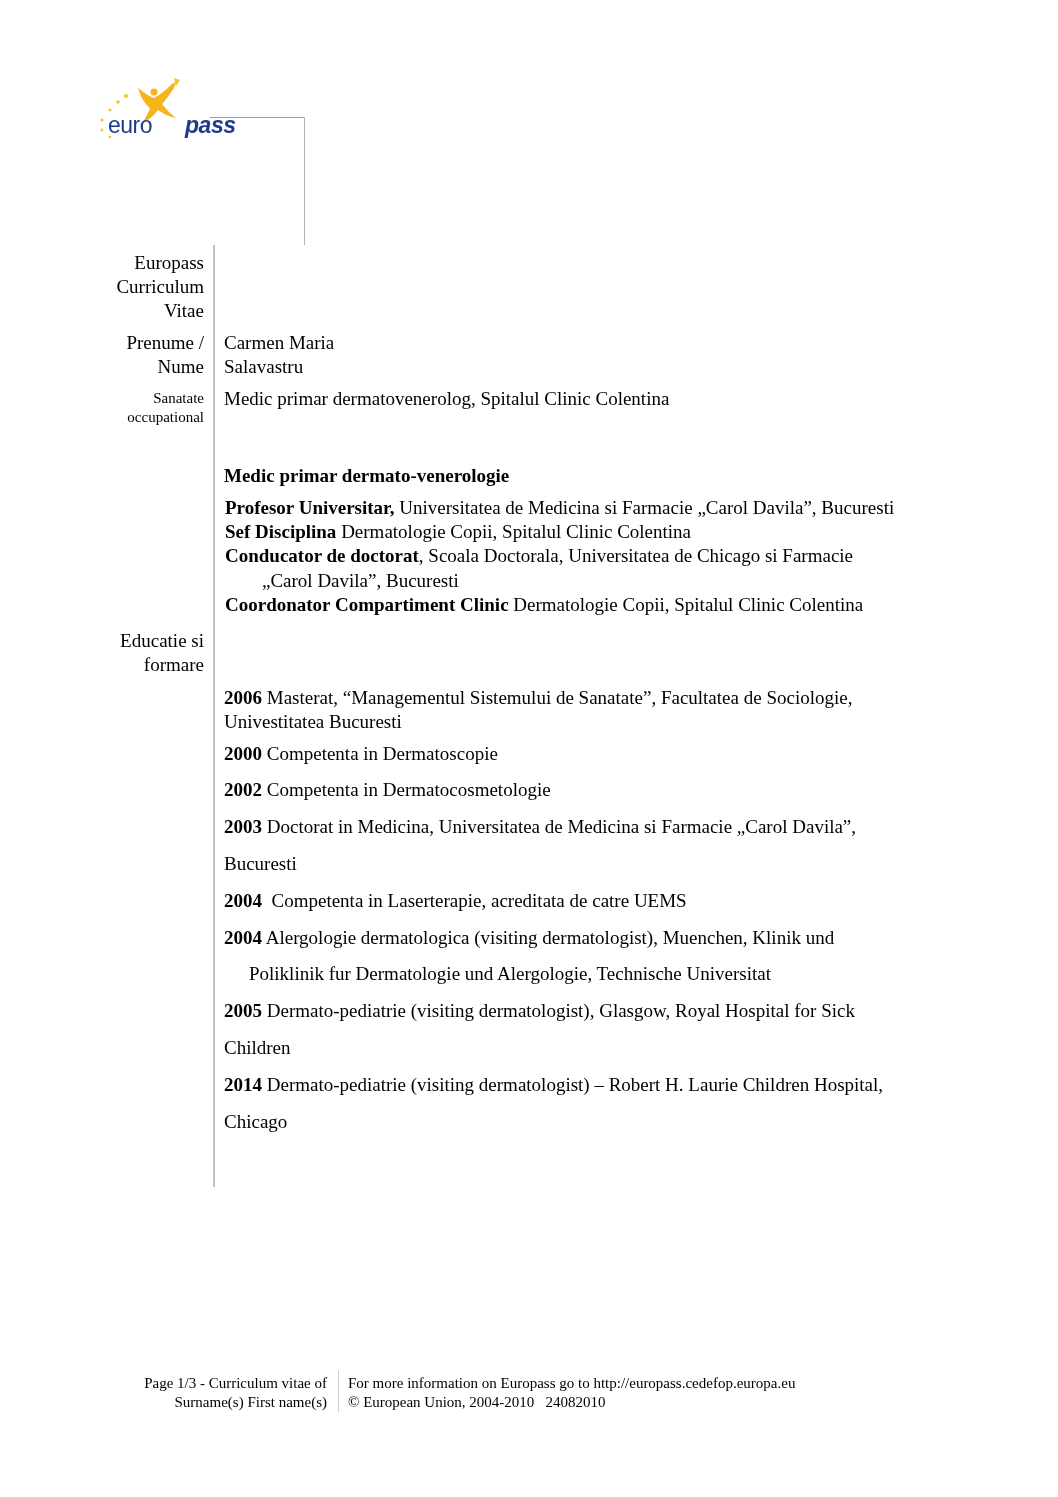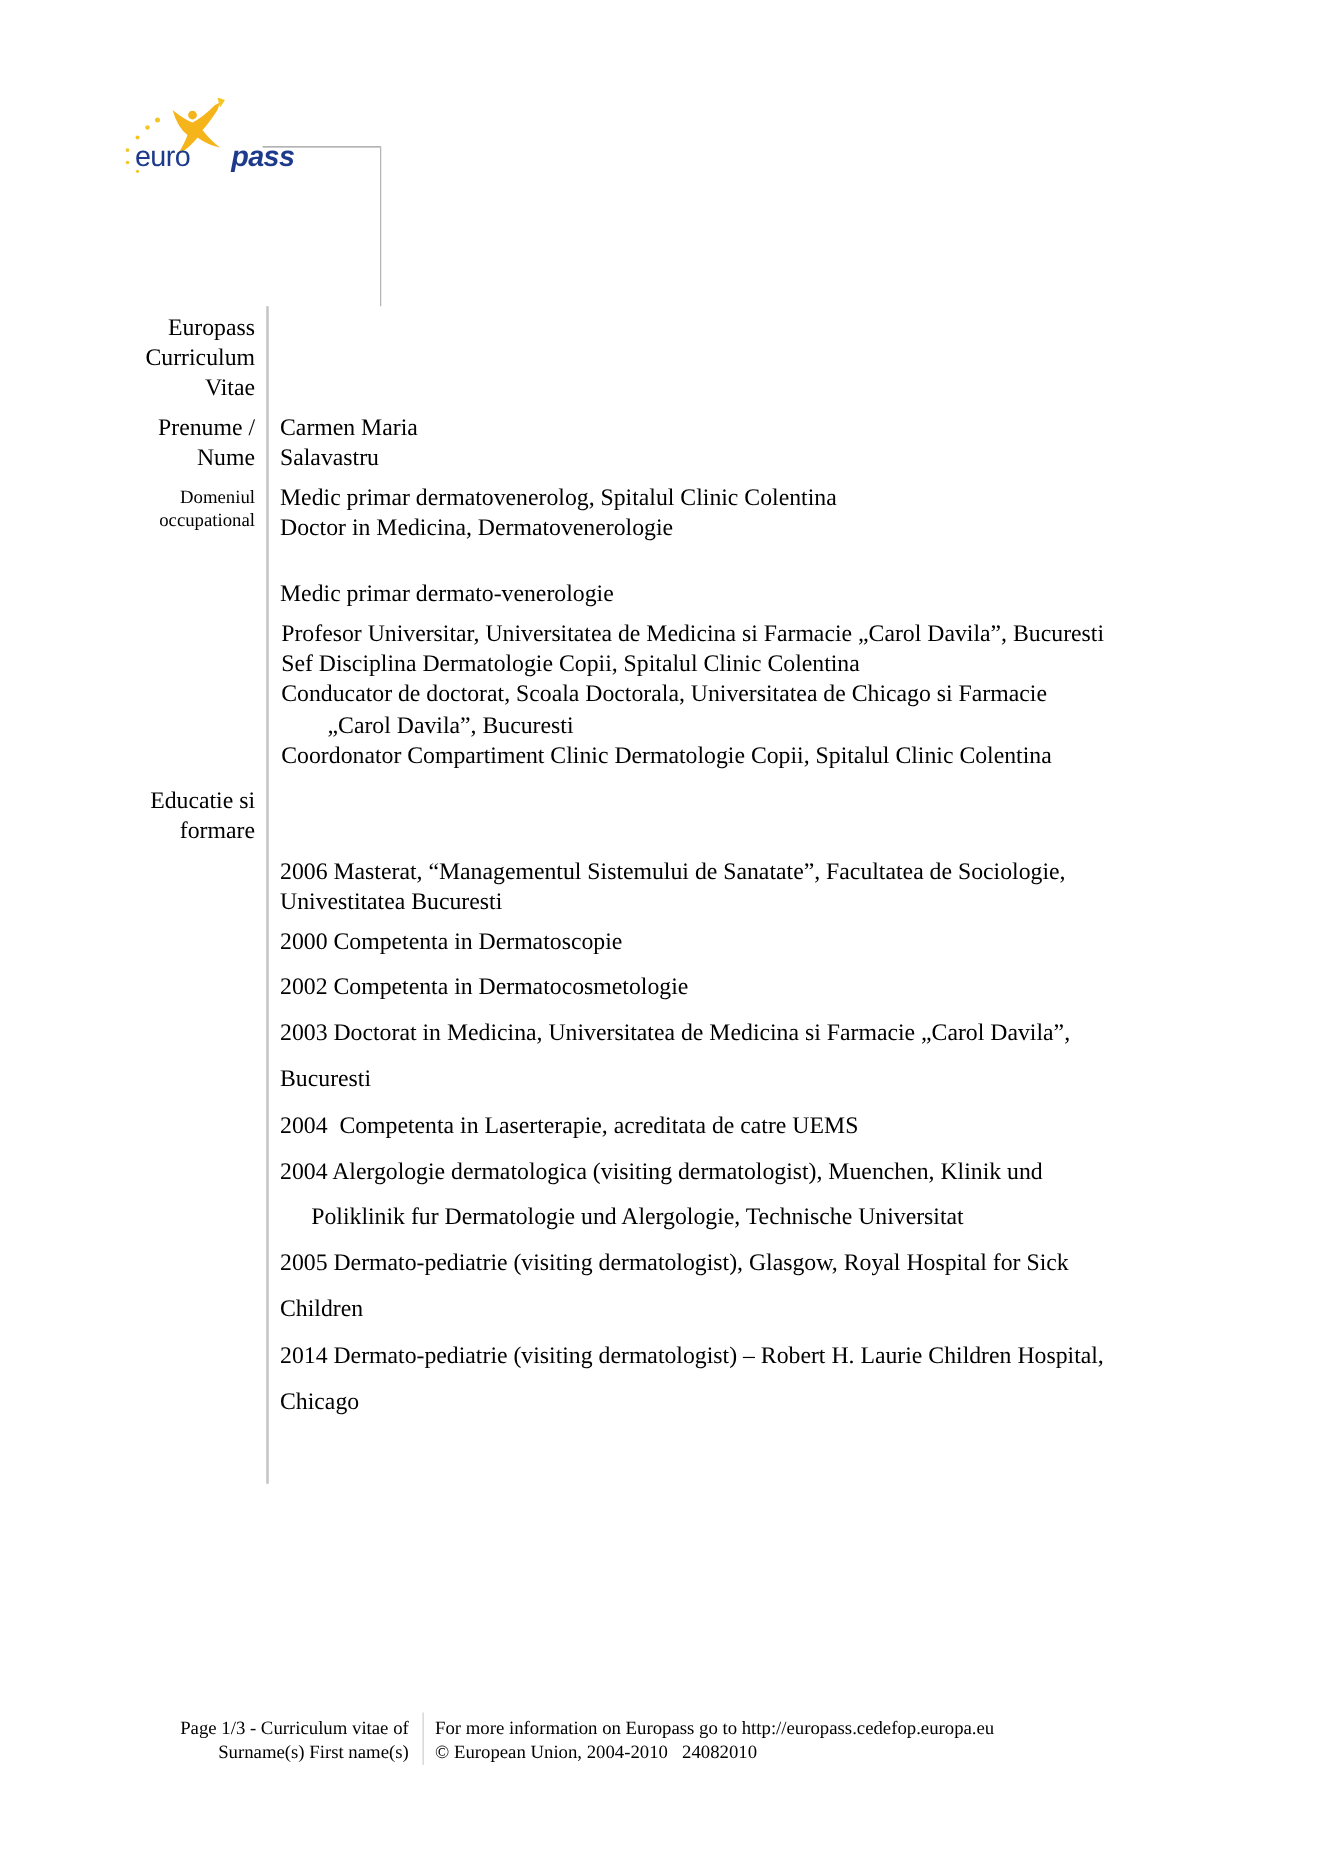--- a/index.html
+++ b/index.html
@@ -9,21 +9,21 @@
   .logo { left: 96px; top: 78px; width: 120px; height: 62px; }
   .logo-text { position: absolute; left: 12px; top: 34px; font-family: "Liberation Sans", "DejaVu Sans", sans-serif;
                font-size: 23px; color: #1e3a8c; letter-spacing: -0.5px; white-space: nowrap; }
   .logo-text b { font-style: italic; font-weight: bold; margin-left: 33px; }
   .hline-top { left: 210px; top: 117px; width: 94px; height: 1px; background: #9a9a9a; }
   .vline-top { left: 304px; top: 117px; width: 1px; height: 128px; background: #b5b5b5; }
   .vline-main { left: 213px; top: 245px; width: 2px; height: 942px; background: #c4c4c4; }
   .label { right: 854px; text-align: right; font-size: 19px; line-height: 24px; white-space: nowrap; }
   .label.small { font-size: 15px; line-height: 19px; }
   .txt { left: 224px; font-size: 19px; line-height: 24px; white-space: nowrap; }
-  .txt b { font-weight: normal; }
+  .txt b { font-weight: bold; }
   .footer-left { right: 731px; top: 1374px; text-align: right; font-size: 15px; line-height: 19px; white-space: nowrap; }
   .footer-right { left: 348px; top: 1374px; font-size: 15px; line-height: 19px; white-space: nowrap; }
   .footer-sep { left: 338px; top: 1370px; width: 1px; height: 42px; background: #cfcfcf; }
 </style>
 </head>
 <body>
 
 <div class="abs logo">
   <svg width="120" height="62" style="position:absolute;left:0;top:0;">
     <circle cx="30" cy="18" r="2" fill="#f3c623"></circle>
@@ -52,26 +52,25 @@
 <div class="abs label" style="top:331px;">
   <div>Prenume /</div>
   <div>Nume</div>
 </div>
 <div class="abs txt" style="top:331px;">
   <div>Carmen Maria</div>
   <div>Salavastru</div>
 </div>
 
 <div class="abs label small" style="top:389px;">
-  <div>Domeniul</div>
+  <div>Sanatate</div>
   <div>occupational</div>
 </div>
 <div class="abs txt" style="top:387px;">
   <div>Medic primar dermatovenerolog, Spitalul Clinic Colentina</div>
-  <div>Doctor in Medicina, Dermatovenerologie</div>
 </div>
 
 <div class="abs txt" style="top:464px;"><b>Medic primar dermato-venerologie</b><span></span></div>
 <div class="abs txt" style="top:496px;left:225px;"><b>Profesor Universitar,</b><span> Universitatea de Medicina si Farmacie „Carol Davila”, Bucuresti</span></div>
 <div class="abs txt" style="top:520px;left:225px;"><b>Sef Disciplina</b><span> Dermatologie Copii, Spitalul Clinic Colentina</span></div>
 <div class="abs txt" style="top:544px;left:225px;"><b>Conducator de doctorat</b><span>, Scoala Doctorala, Universitatea de Chicago si Farmacie</span></div>
 <div class="abs txt" style="top:569px;left:214px;padding-left:48px;"><b></b><span>„Carol Davila”, Bucuresti</span></div>
 <div class="abs txt" style="top:593px;left:225px;"><b>Coordonator Compartiment Clinic</b><span> Dermatologie Copii, Spitalul Clinic Colentina</span></div>
 
 <div class="abs label" style="top:629px;">

